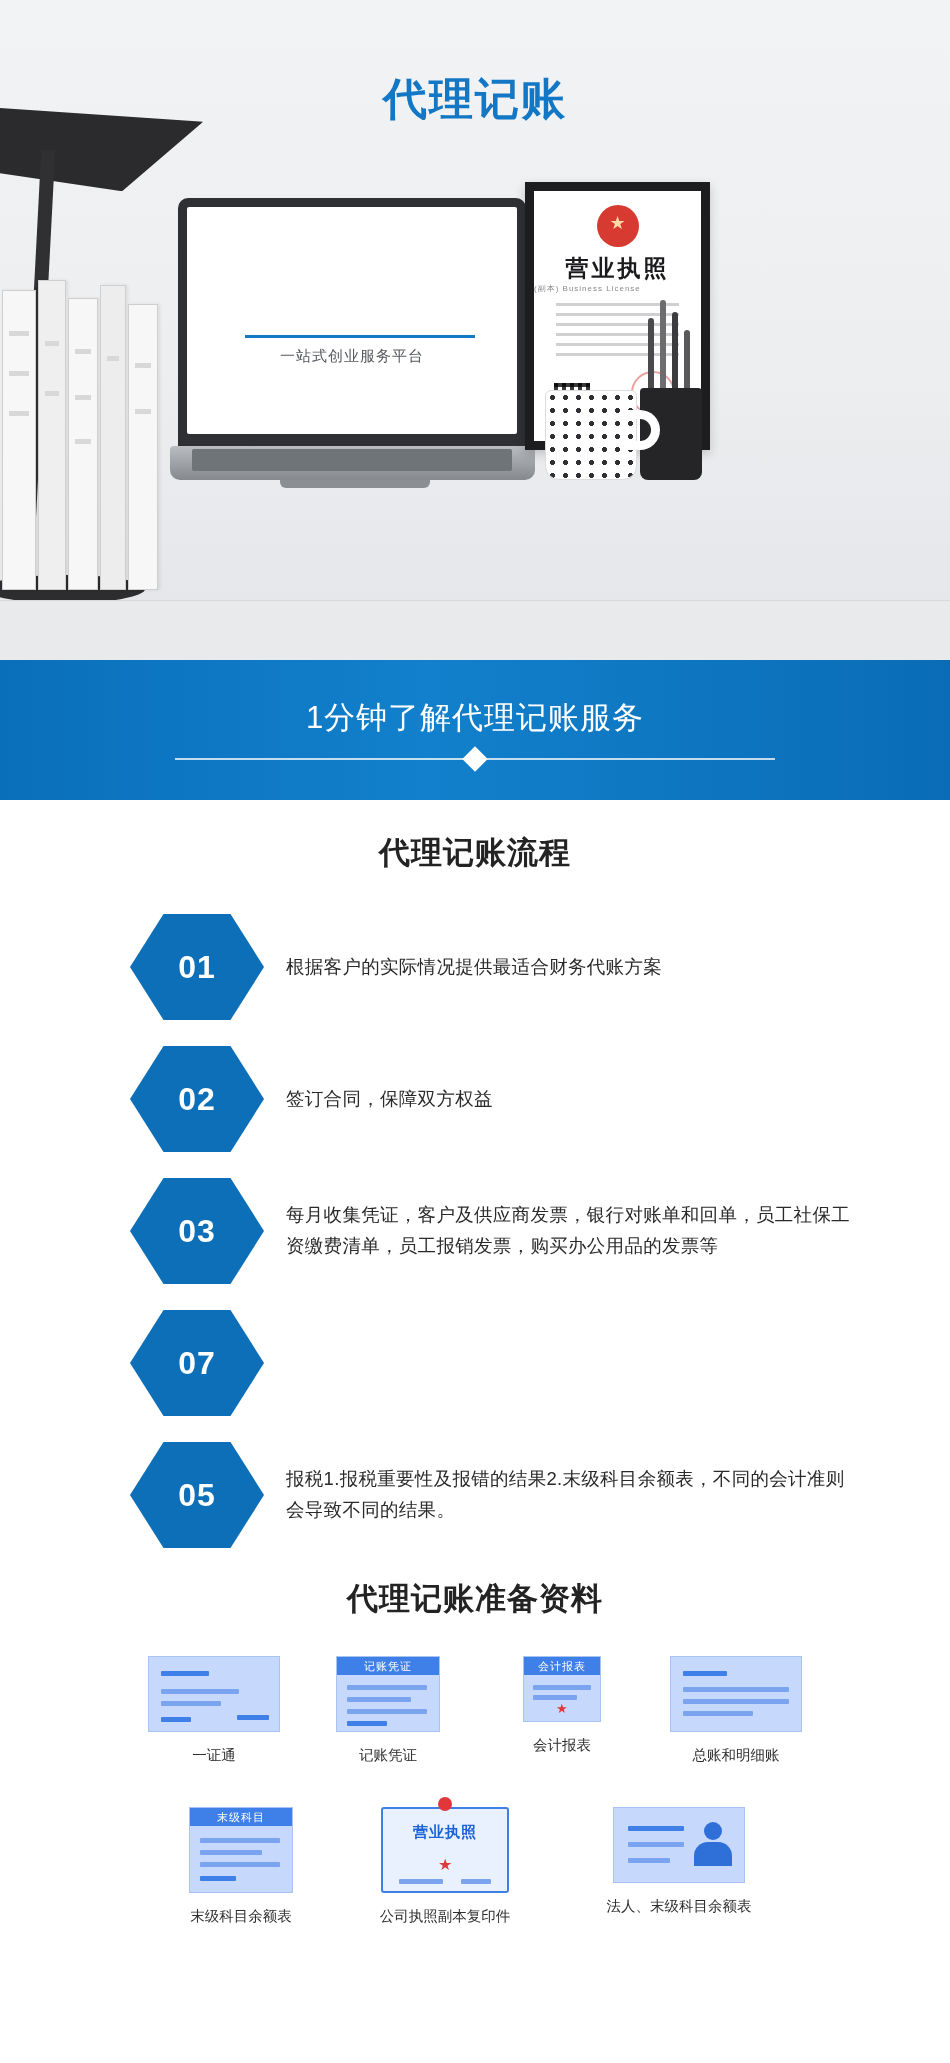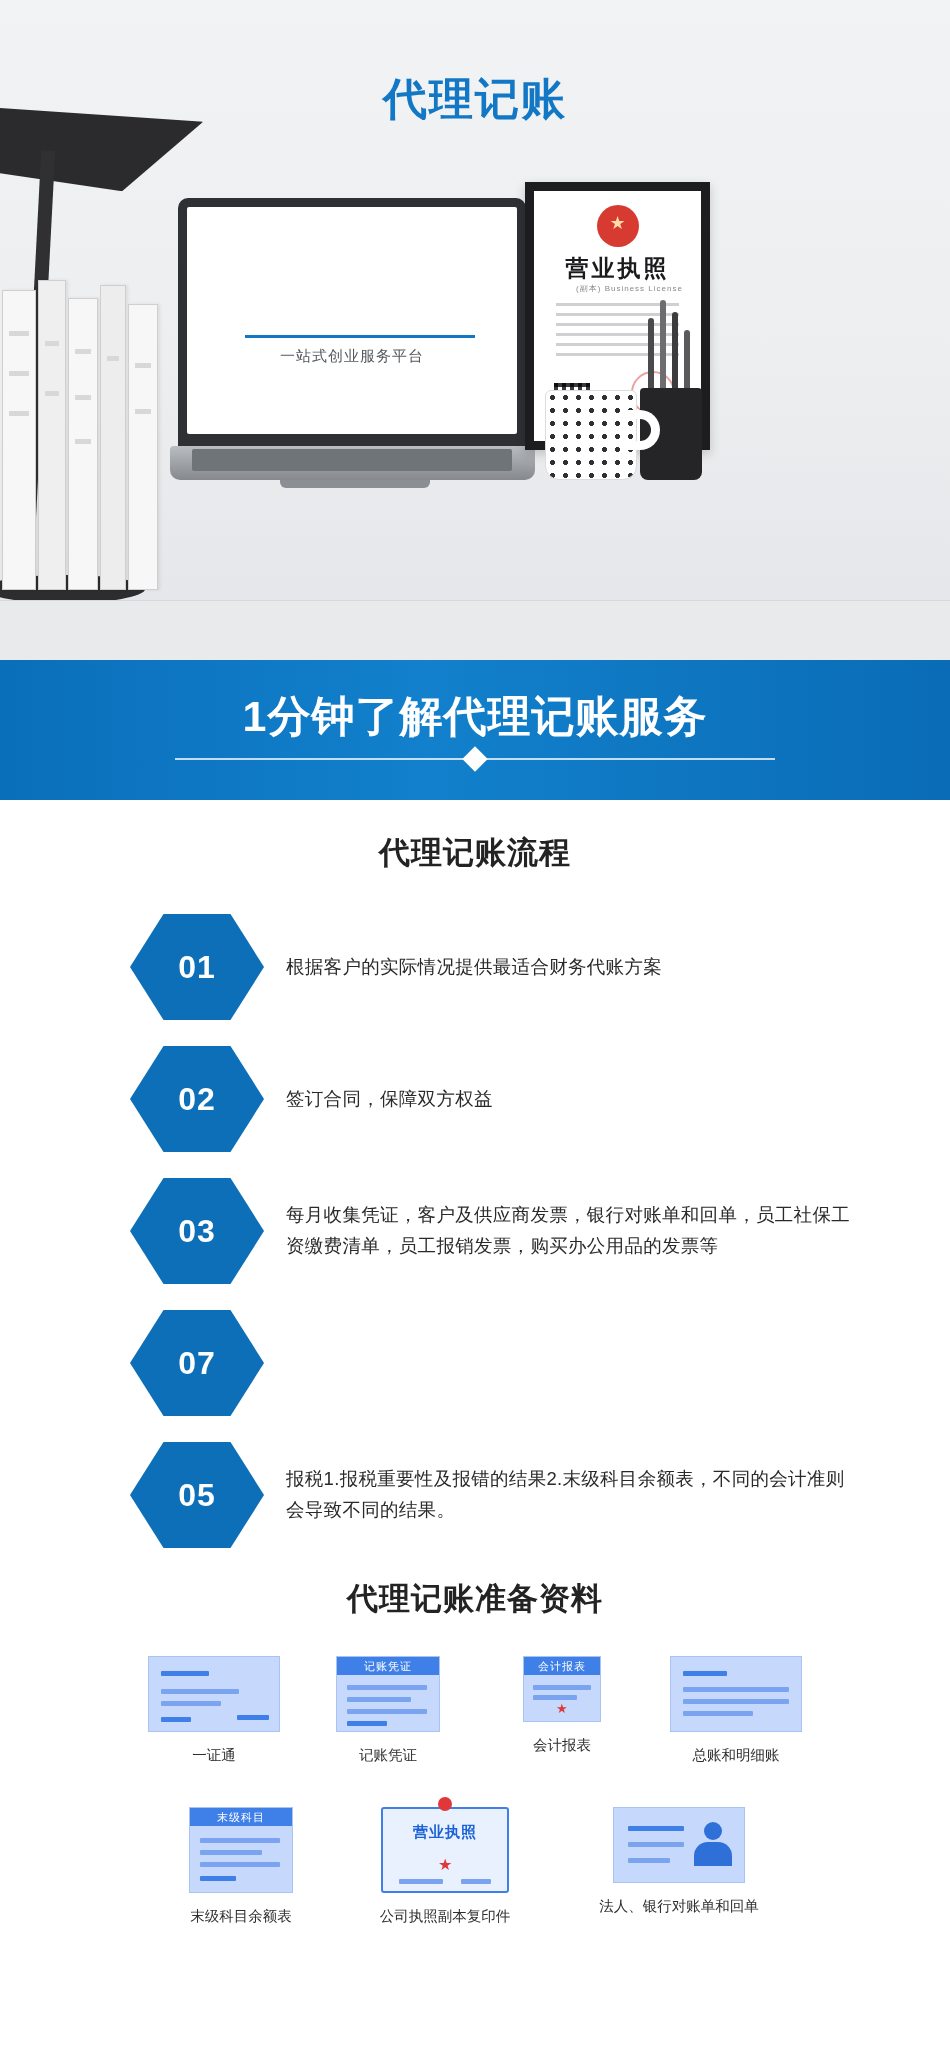--- a/index.html
+++ b/index.html
@@ -141,21 +141,21 @@
     content: "★"; position: absolute; left: 0; right: 0; top: 7px;
     text-align: center; color: #ffd9a0; font-size: 18px;
   }
   .cert-title {
     position: absolute; left: 0; top: 62px; width: 100%;
     text-align: center; font-size: 23px; font-weight: bold;
     color: #1b1b1d; letter-spacing: 3px;
   }
   .cert-sub {
     position: absolute; left: 0; top: 92px; width: 100%;
-    text-align: center; font-size: 8px; color: #8a8a8c; letter-spacing: 1px; margin-left: 12px;
+    text-align: left; font-size: 8px; color: #8a8a8c; letter-spacing: 1px;
   }
   .cert-rows { position: absolute; left: 22px; top: 112px; right: 22px; }
   .cert-rows i { display: block; height: 3px; background: #d0d0d2; margin-bottom: 7px; }
   .cert-qr {
     position: absolute; left: 20px; bottom: 22px; width: 36px; height: 36px;
     background:
       repeating-linear-gradient(90deg,#3a3a3c 0 4px,#fff 4px 8px),
       repeating-linear-gradient(0deg,#3a3a3c 0 4px,#fff 4px 8px);
     background-blend-mode: multiply;
   }
@@ -190,22 +190,22 @@
 
   
   .band {
     position: relative;
     width: 950px; height: 140px;
     background: linear-gradient(90deg, #0a6fbb 0%, #1280cc 45%, #0a6cb6 100%);
     color: #fff;
     text-align: center;
   }
   .band-title {
-    padding-top: 28px;
-    font-size: 43px; font-weight: bold; letter-spacing: 1px;
+    padding-top: 37px;
+    font-size: 31px; font-weight: normal; letter-spacing: 1px;
   }
   .band-rule {
     position: absolute; left: 175px; right: 175px; top: 98px;
     height: 2px; background: rgba(255,255,255,.75);
   }
   .band-diamond {
     position: absolute; left: 50%; top: 90px;
     width: 18px; height: 18px; margin-left: -9px;
     background: #ffffff; transform: rotate(45deg);
   }
@@ -479,18 +479,18 @@
     </div>
 
     <div class="mat" style="width:210px;">
       <div class="person-card">
         <span class="bar" style="left:14px; top:18px; width:56px;"></span>
         <span class="bar bar-l" style="left:14px; top:34px; width:56px;"></span>
         <span class="bar bar-l" style="left:14px; top:50px; width:42px;"></span>
         <span class="avatar-head"></span>
         <span class="avatar-body"></span>
       </div>
-      <div class="cap">法人、银行对账单和回单</div>
+      <div class="cap">法人、末级科目余额表</div>
     </div>
   </div>
 
   <div style="height:60px"></div>
 </div>
 
 </body></html>

